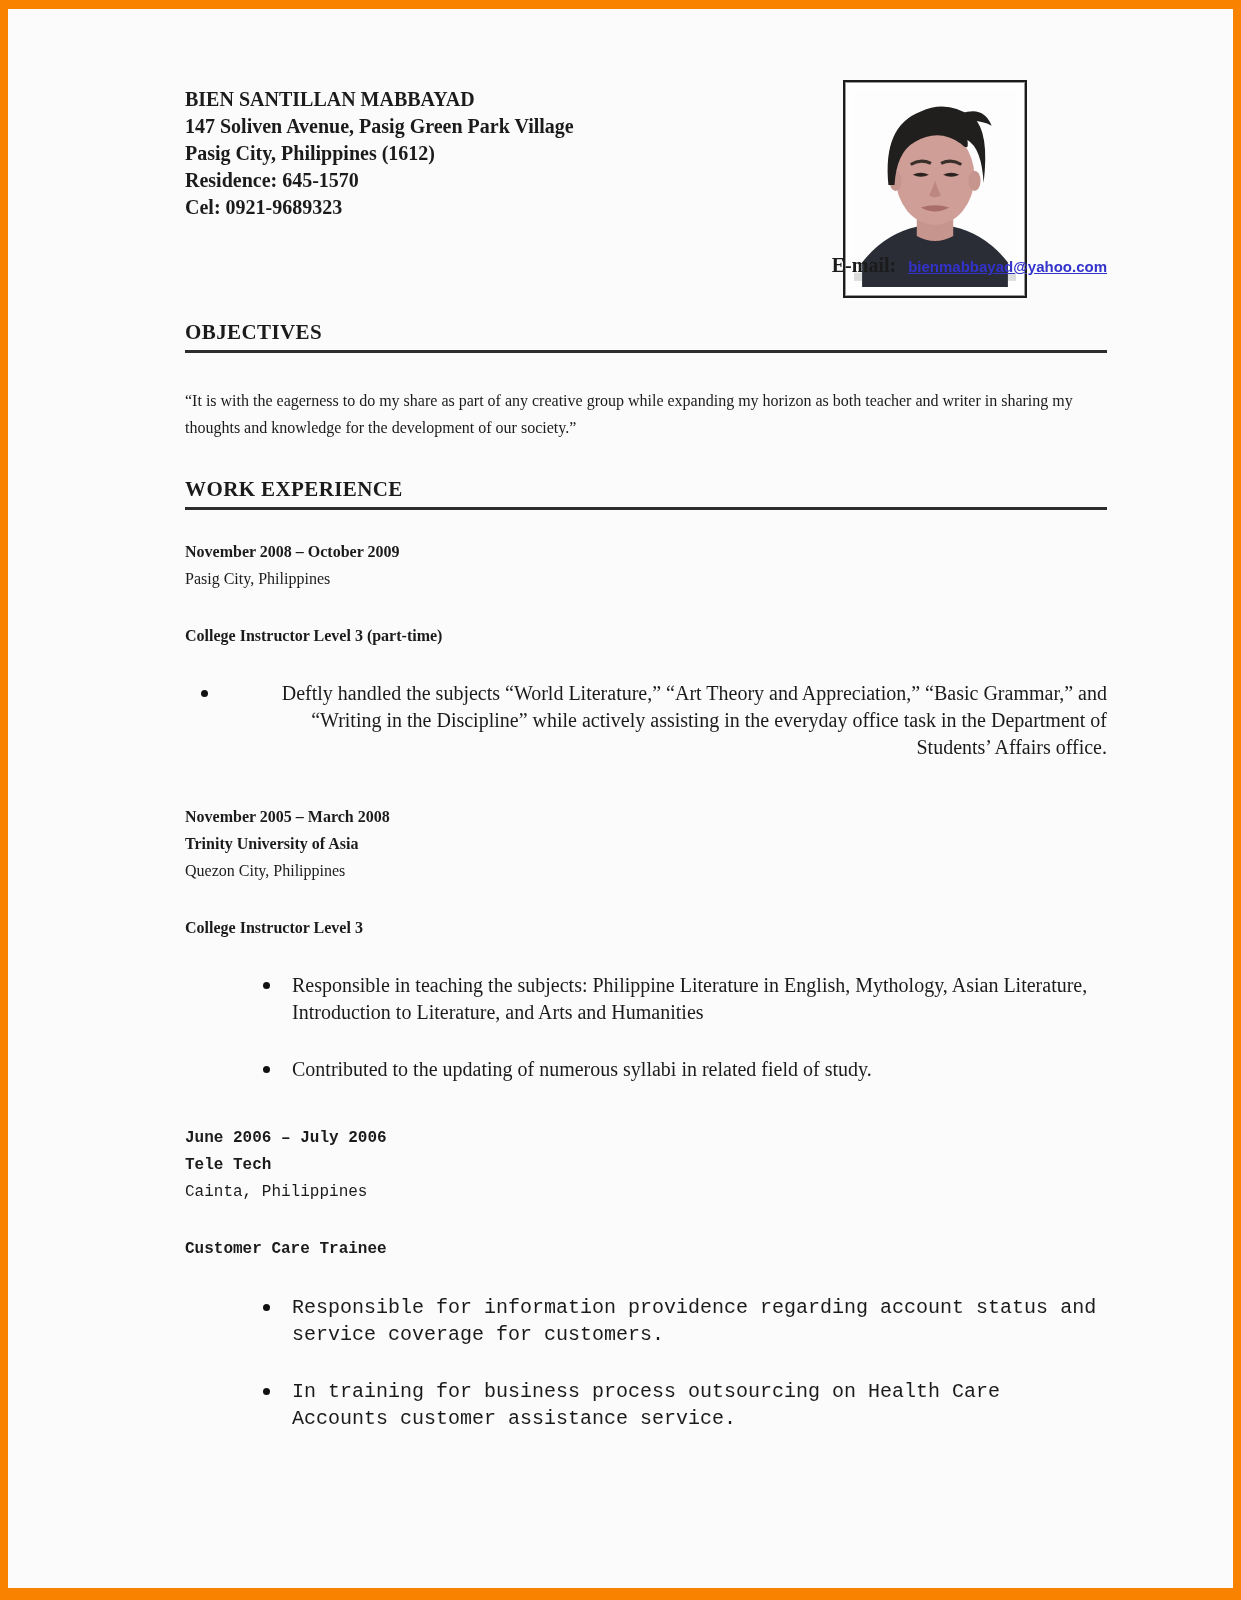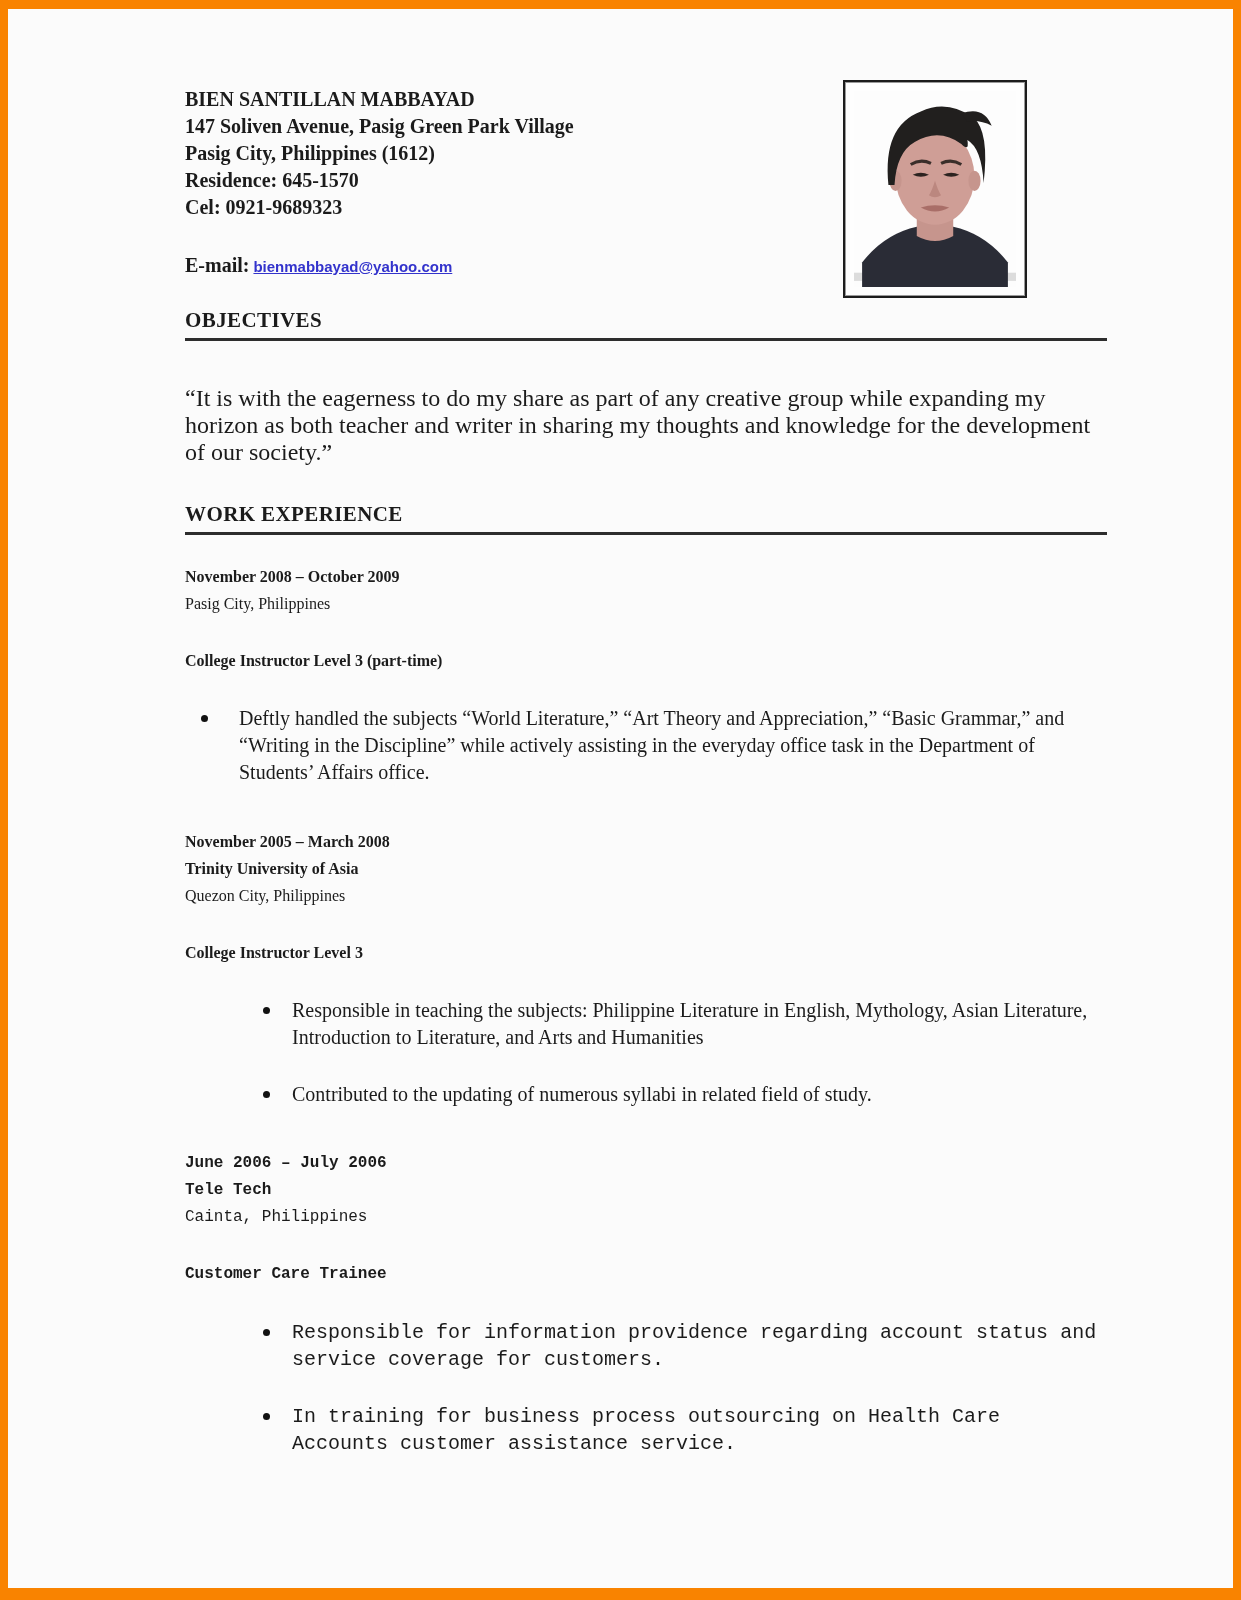--- a/index.html
+++ b/index.html
@@ -37,40 +37,40 @@
   .photo-frame svg{ width:100%; height:100%; display:block; }
   
   .content{
     position:absolute;
     left:177px; top:77px;
     width:922px;
   }
   .contact-line{
     font-size:20px; line-height:27px; font-weight:bold;
   }
-  .email-row{ display:flex; align-items:baseline; gap:4px; }
+  .email-row{ display:flex; align-items:baseline; gap:12px;justify-content:flex-end; }
   .email-link{
     font-family:"Liberation Sans", sans-serif;
     font-size:15px;
     color:var(--link);
     text-decoration:underline;
     cursor:pointer;
     margin-top:32px;
   }
   .section-heading{
     font-size:21px; line-height:24px; font-weight:bold;
     letter-spacing:0.4px;
     border-bottom:3px solid var(--rule);
     padding-bottom:6px;
   }
-  .heading-objectives{ margin-top:28px; }
+  .heading-objectives{ margin-top:40px; }
   .heading-work{ margin-top:36px; }
   .objective-text{
-    margin-top:44px;
-    font-size:24px; line-height:27px;
+    margin-top:34px;
+    font-size:16px; line-height:27px;
   }
   .entry{ margin-top:28px; }
   .entry + .entry{ margin-top:42px; }
   .entry-line{ font-size:16px; line-height:27px; }
   .b{ font-weight:bold; }
   .position{ margin-top:30px; font-size:16px; line-height:27px; font-weight:bold; }
   .bullet-row{
     display:flex;
     margin-top:31px;
     font-size:20px; line-height:27px;
@@ -78,21 +78,21 @@
   .bullet-row + .bullet-row{ margin-top:30px; }
   .lv1 .bullet-row{ padding-left:16px; }
   .lv2 .bullet-row{ padding-left:78px; }
   .dot{
     flex:0 0 7px;
     width:7px; height:7px;
     margin-top:10px;
     border-radius:50%;
     background:#111;
   }
-  .lv1 .bullet-text{ margin-left:31px; }
+  .lv1 .bullet-text{ margin-left:31px;text-align:right; }
   .lv2 .bullet-text{ margin-left:22px; }
   .entry3-fix{ margin-top:36px;font-family:Liberation Mono, monospace; }
 </style>
 </head>
 <body>
 
 <div class="sheet">
 
   <div class="photo-frame">
     <svg viewBox="0 0 160 192" preserveAspectRatio="none">

